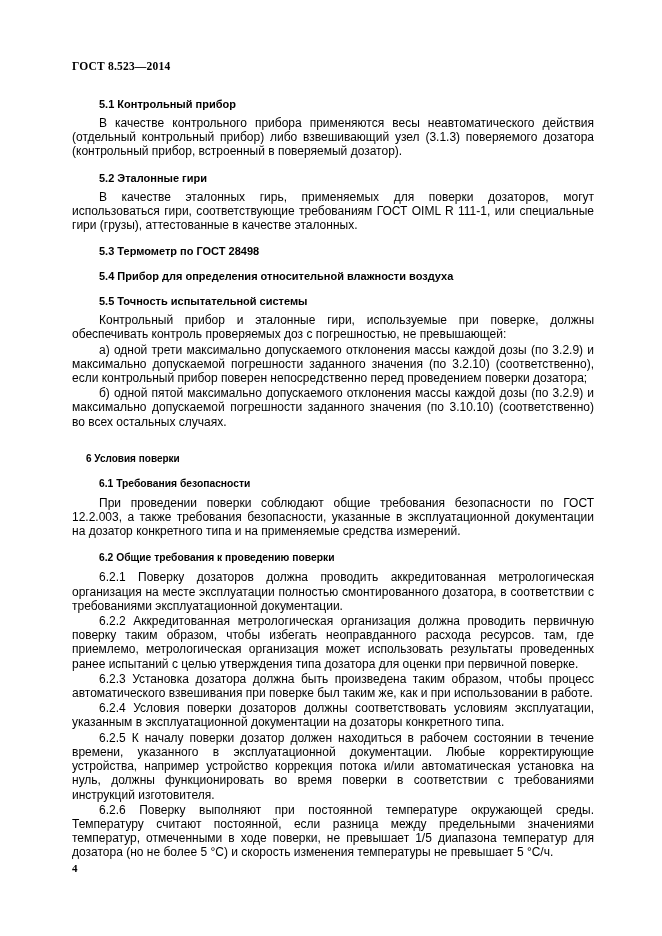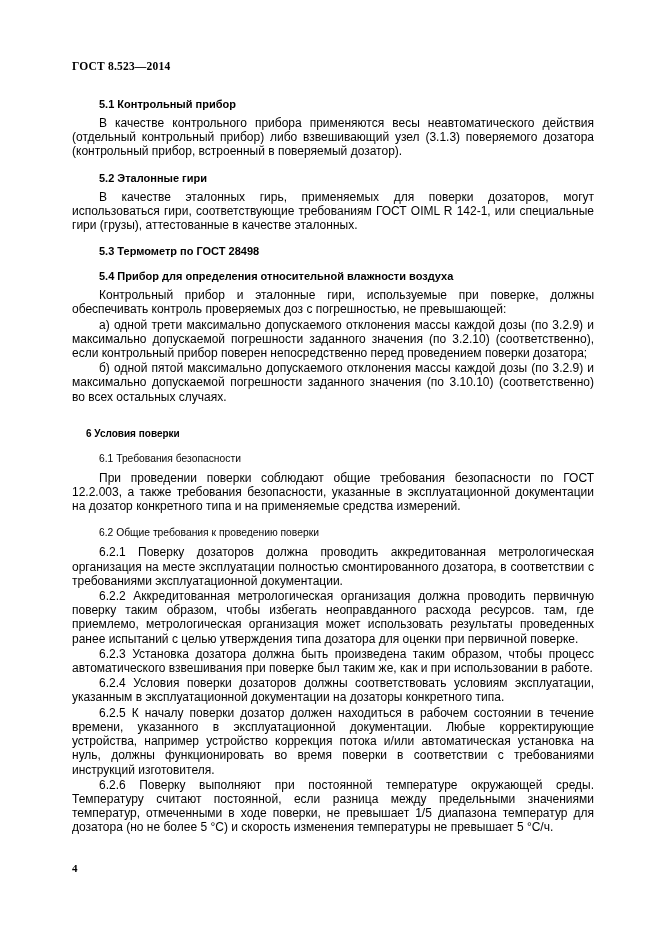--- a/index.html
+++ b/index.html
@@ -39,21 +39,21 @@
     margin-top: 0;
   }
   .chapter-head {
     font-size: 10px;
     font-weight: bold;
     margin: 24px 0 12px 0;
     padding-left: 14px;
   }
   .sub-head {
     font-size: 10.3px;
-    font-weight: normal;
+    font-weight: bold;
     margin: 14px 0 7px 0;
     padding-left: 27px;
   }
   p.body {
     font-size: 12px;
     line-height: 14.2px;
     margin: 0 0 1px 0;
     text-align: justify;
     text-indent: 27px;
     hyphens: manual;
@@ -71,26 +71,27 @@
 <body>
 
 <div class="page">
 
   <div class="doc-header">ГОСТ 8.523—2014</div>
 
   <div class="sec-head first">5.1 Контрольный прибор</div>
   <p class="body">В качестве контрольного прибора применяются весы неавтоматического действия (отдельный контрольный прибор) либо взвешивающий узел (3.1.3) поверяемого дозатора (контрольный прибор, встроенный в поверяемый дозатор).</p>
 
   <div class="sec-head">5.2 Эталонные гири</div>
-  <p class="body">В качестве эталонных гирь, применяемых для поверки дозаторов, могут использоваться гири, соответствующие требованиям ГОСТ OIML R 142-1, или специальные гири (грузы), аттестованные в качестве эталонных.</p>
+  <p class="body">В качестве эталонных гирь, применяемых для поверки дозаторов, могут использоваться гири, соответствующие требованиям ГОСТ OIML R 111-1, или специальные гири (грузы), аттестованные в качестве эталонных.</p>
 
   <div class="sec-head">5.3 Термометр по ГОСТ 28498</div>
 
   <div class="sec-head">5.4 Прибор для определения относительной влажности воздуха</div>
 
+  <div class="sec-head">5.5 Точность испытательной системы</div>
   <p class="body">Контрольный прибор и эталонные гири, используемые при поверке, должны обеспечивать контроль проверяемых доз с погрешностью, не превышающей:</p>
   <p class="body">а) одной трети максимально допускаемого отклонения массы каждой дозы (по 3.2.9) и максимально допускаемой погрешности заданного значения (по 3.2.10) (соответственно), если контрольный прибор поверен непосредственно перед проведением поверки дозатора;</p>
   <p class="body">б) одной пятой максимально допускаемого отклонения массы каждой дозы (по 3.2.9) и максимально допускаемой погрешности заданного значения (по 3.10.10) (соответственно) во всех остальных случаях.</p>
 
   <div class="chapter-head">6 Условия поверки</div>
 
   <div class="sub-head">6.1 Требования безопасности</div>
   <p class="body">При проведении поверки соблюдают общие требования безопасности по ГОСТ 12.2.003, а также требования безопасности, указанные в эксплуатационной документации на дозатор конкретного типа и на применяемые средства измерений.</p>
 
   <div class="sub-head">6.2 Общие требования к проведению поверки</div>

